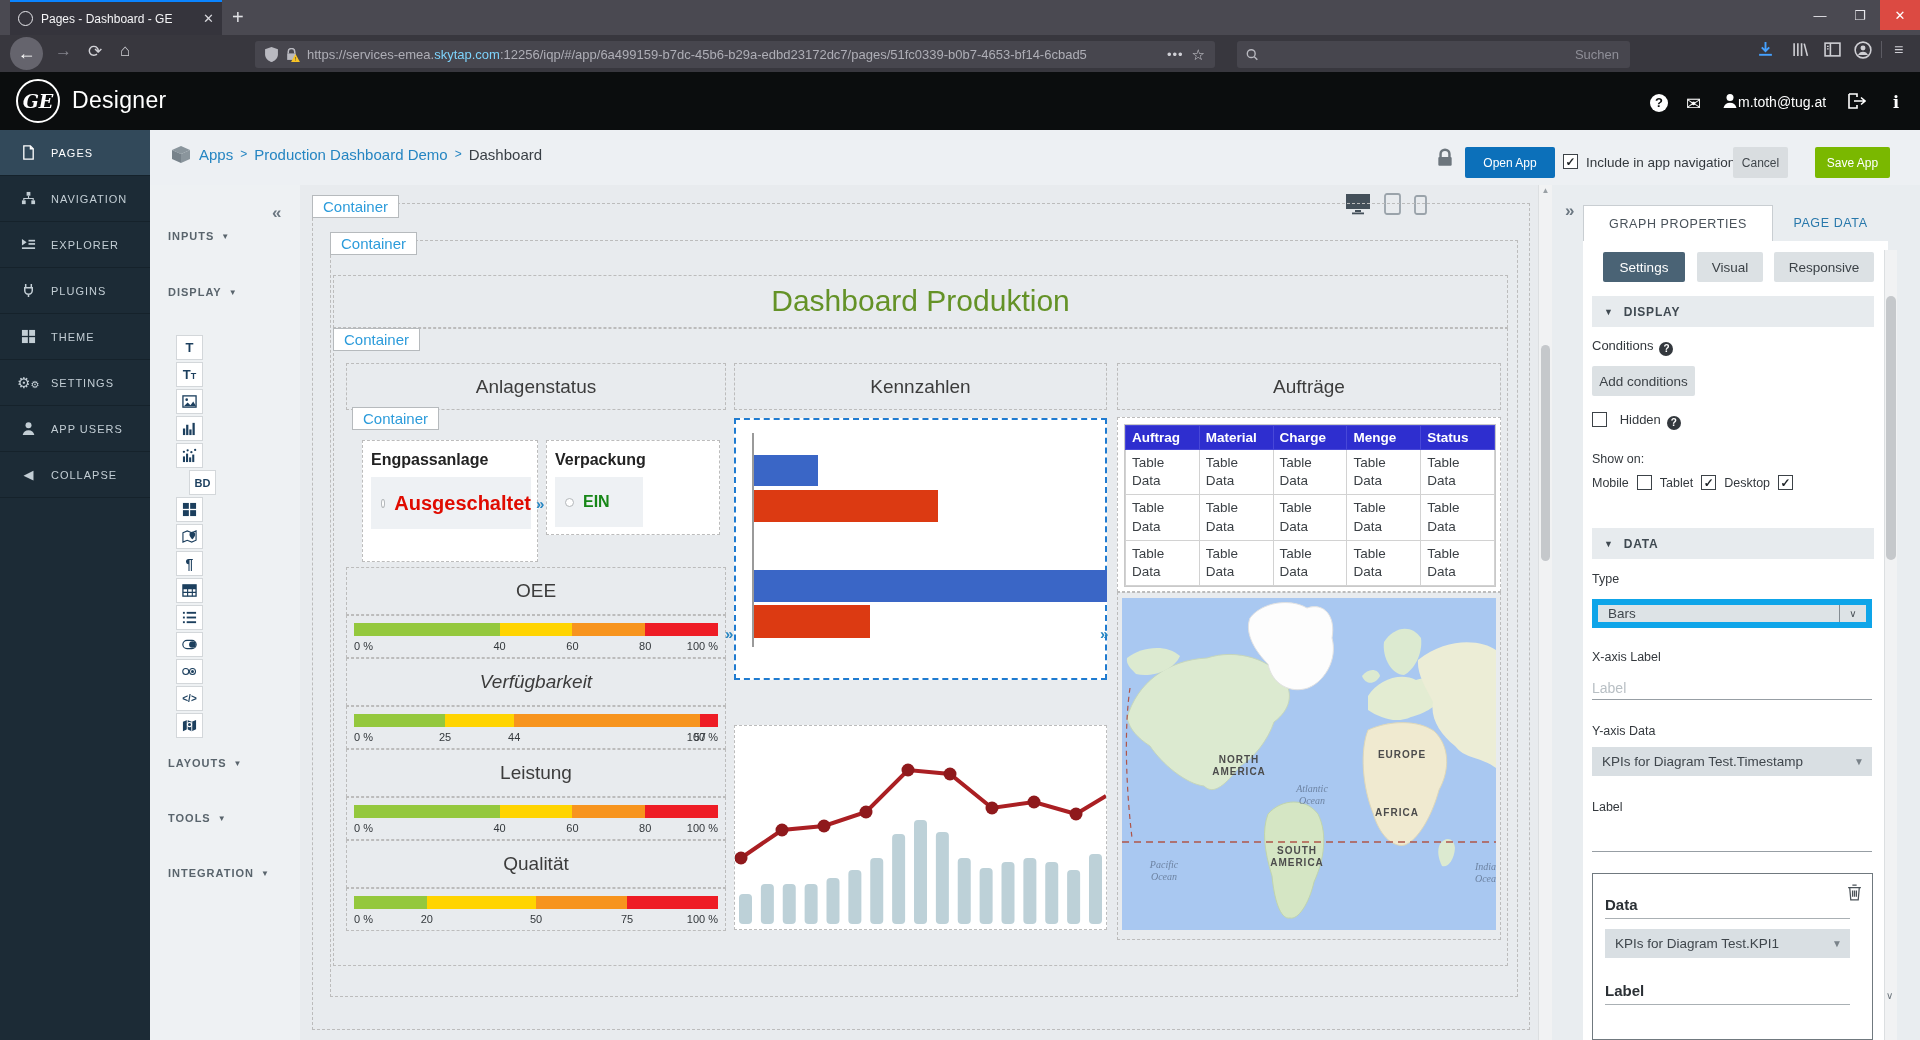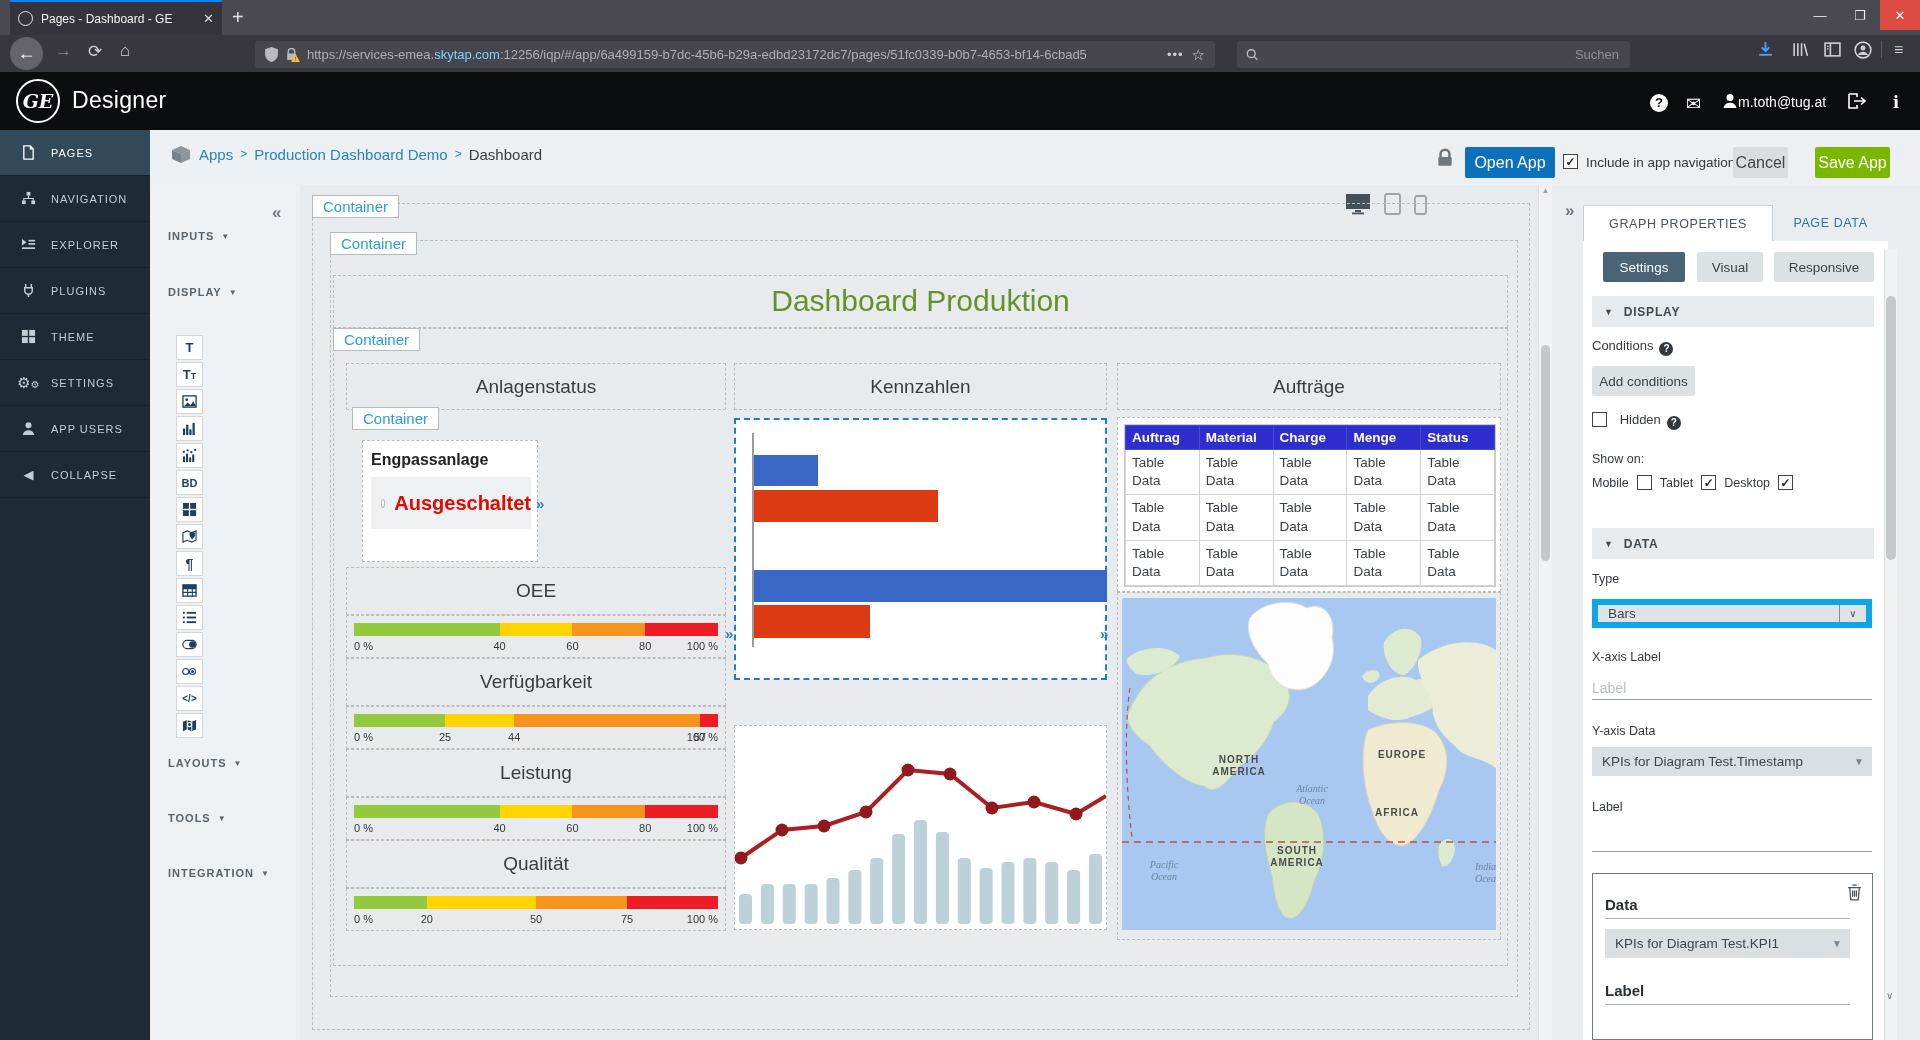--- a/index.html
+++ b/index.html
@@ -35,21 +35,21 @@
   .navitem.active{background:#32495a;color:#fff;}
   .navitem .nlabel{font-size:11px;letter-spacing:1px;}
   .navitem .nicon{width:17px;height:17px;display:flex;align-items:center;justify-content:center;}
   .nicon svg{width:16px;height:16px;}
   
   .breadbar{left:150px;top:130px;width:1770px;height:55px;background:#edf0f3;}
   .crumb{display:flex;align-items:center;gap:7px;position:absolute;left:20px;top:15px;font-size:15px;}
   .crumb a{color:#2585c2;text-decoration:none;}
   .crumb .sep{color:#2585c2;font-size:12px;}
   .crumb .current{color:#3a4046;}
-  .btn{display:flex;align-items:center;justify-content:center;font-size:16px;border-radius:2px;box-sizing:border-box;}
+  .btn{display:flex;align-items:center;justify-content:center;font-size:12px;border-radius:2px;box-sizing:border-box;}
   .btn-openapp{left:1315px;top:17px;width:90px;height:31px;background:#0c70ba;color:#fff;}
   .btn-cancel{left:1583px;top:17px;width:55px;height:31px;background:#d9dde0;color:#41474c;}
   .btn-save{left:1665px;top:17px;width:75px;height:31px;background:#7ab800;color:#fff;}
   .cbx{width:15px;height:15px;border:1.5px solid #3c4247;background:#fff;box-sizing:border-box;display:inline-flex;align-items:center;justify-content:center;font-size:12px;color:#1d2226;font-weight:bold;line-height:1;}
   
   .palette{left:150px;top:185px;width:150px;height:855px;background:#eef1f3;}
   .palabel{position:absolute;left:18px;font-size:11px;font-weight:bold;letter-spacing:1px;color:#59646c;display:flex;gap:7px;align-items:center;}
   .palabel .tri{font-size:8px;color:#59646c;}
   .palicon{position:absolute;left:26px;width:27px;height:25px;background:#fff;border:1px solid #d3d7da;box-sizing:border-box;display:flex;align-items:center;justify-content:center;color:#1c3f5e;font-weight:bold;font-size:13px;}
   .palicon svg{width:15px;height:15px;}
@@ -362,21 +362,21 @@
             <rect x="4.3" y="6" width="2.2" height="9"></rect>
             <rect x="7.6" y="10" width="2.2" height="5"></rect>
             <rect x="10.9" y="7" width="2.2" height="8"></rect>
             <circle cx="2" cy="4" r="1.2"></circle>
             <circle cx="6" cy="2.5" r="1.2"></circle>
             <circle cx="10" cy="4.5" r="1.2"></circle>
             <circle cx="14" cy="2" r="1.2"></circle>
           </svg>
         </span>
       </div>
-      <div class="palicon" style="top: 285px;">
+      <div class="palicon" style="top: 285px; margin-left: 13px;">
         <span style="display: inline-flex; align-items: center; justify-content: center;">
           <span style="font-size:11px;letter-spacing:0;">BD</span>
         </span>
       </div>
       <div class="palicon" style="top: 312px;">
         <span style="display: inline-flex; align-items: center; justify-content: center;">
           <svg viewBox="0 0 16 16" fill="currentColor" style="width: 15px; height: 15px;">
             <rect x="1" y="1" width="6.3" height="6.3"></rect>
             <rect x="8.7" y="1" width="6.3" height="6.3"></rect>
             <rect x="1" y="8.7" width="6.3" height="6.3"></rect>
@@ -480,38 +480,45 @@
       </div>
       <div class="clabel" style="left: 52px; top: 222px;">Container</div>
       <div class="dash" style="left: 62px; top: 255px; width: 176px; height: 122px; background: rgb(255, 255, 255);">
         <div class="statusname" style="margin: 10px 0px 0px 8px;">Engpassanlage</div>
         <div class="statusfield" style="left: 8px; top: 36px; width: 160px; height: 52px;">
           <span class="radio"></span>
           <span style="color: rgb(224, 11, 0); font-weight: bold; font-size: 20px;">Ausgeschaltet</span>
         </div>
       </div>
       <div class="chev" style="left: 236px; top: 310px;">»</div>
+      <div class="dash" style="left: 246px; top: 255px; width: 174px; height: 95px; background: rgb(255, 255, 255);">
+        <div class="statusname" style="margin: 10px 0px 0px 8px;">Verpackung</div>
+        <div class="statusfield" style="left: 8px; top: 36px; width: 88px; height: 50px;">
+          <span class="radio"></span>
+          <span style="color: rgb(23, 135, 23); font-weight: bold; font-size: 16px;">EIN</span>
+        </div>
+      </div>
       <div class="dash" style="left: 46px; top: 382px; width: 380px; height: 48px;">
         <div class="phead" style="height: 100%;">OEE</div>
       </div>
       <div class="dash" style="left: 46px; top: 430px; width: 380px; height: 43px;">
         <div class="gaugebar">
           <div style="width: 40%; background: rgb(148, 200, 61);"></div>
           <div style="width: 20%; background: rgb(255, 212, 0);"></div>
           <div style="width: 20%; background: rgb(247, 148, 30);"></div>
           <div style="width: 20%; background: rgb(238, 28, 37);"></div>
         </div>
         <span class="tick" style="left: 7px;">0 %</span>
         <span class="tick" style="left: calc(38.52% + 7px); transform: translateX(-50%);">40</span>
         <span class="tick" style="left: calc(57.78% + 7px); transform: translateX(-50%);">60</span>
         <span class="tick" style="left: calc(77.04% + 7px); transform: translateX(-50%);">80</span>
         <span class="tick" style="right: 7px;">100 %</span>
       </div>
       <div class="dash" style="left: 46px; top: 473px; width: 380px; height: 48px;">
-        <div class="phead" style="height: 100%;">Verfügbarkeit</div>
+        <div class="phead" style="height: 100%; font-style: italic;">Verfügbarkeit</div>
       </div>
       <div class="dash" style="left: 46px; top: 521px; width: 380px; height: 43px;">
         <div class="gaugebar">
           <div style="width: 25%; background: rgb(148, 200, 61);"></div>
           <div style="width: 19%; background: rgb(255, 212, 0);"></div>
           <div style="width: 51%; background: rgb(247, 148, 30);"></div>
           <div style="width: 5%; background: rgb(238, 28, 37);"></div>
         </div>
         <span class="tick" style="left: 7px;">0 %</span>
         <span class="tick" style="left: calc(24.075% + 7px); transform: translateX(-50%);">25</span>

